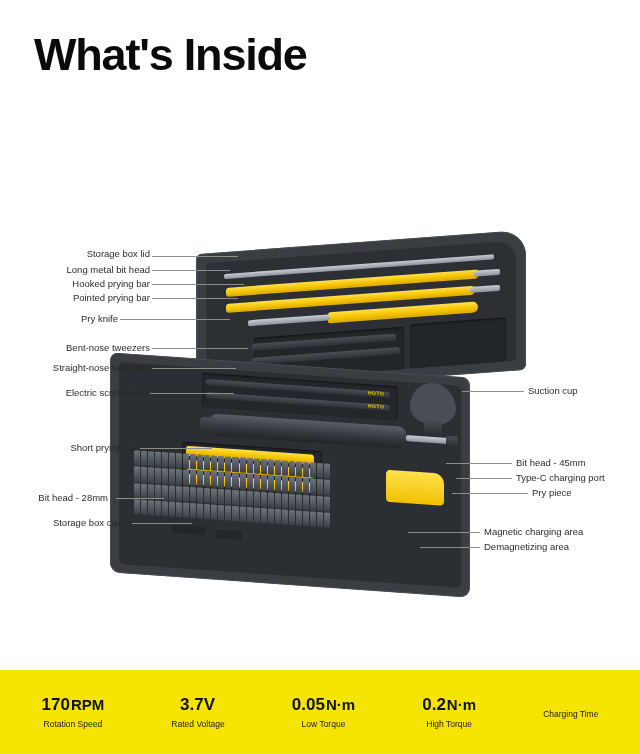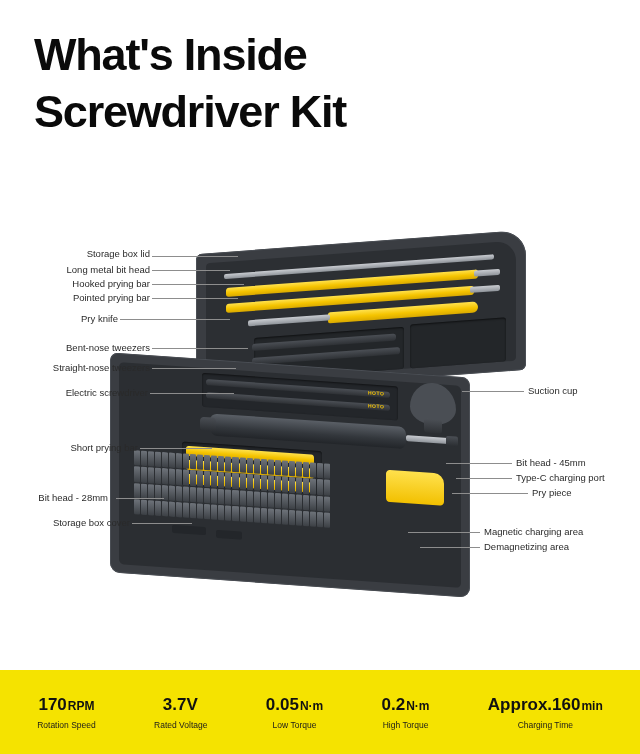--- a/index.html
+++ b/index.html
@@ -171,39 +171,38 @@
   }
   .spec { text-align: center; }
   .spec .val {
     font-weight: bold;
     font-size: 17px;
     color: #111;
     line-height: 20px;
     white-space: nowrap;
   }
   .spec .val .unit {
-    font-size: 12px;
+    font-size: 15px;
     font-weight: bold;
     margin-left: 1px;
   }
   .spec .cap {
     font-size: 8.5px;
     color: #1a1a1a;
     margin-top: 4px;
     white-space: nowrap;
   }
 </style>
 </head>
 <body>
 
 <div class="page">
 
   <div class="heading">
     <span class="ln">What's Inside</span>
-    <span class="ln">Screwdriver Kit</span>
   </div>
 
   <div class="diagram">
 
     <div class="case-lid">
       <div class="lid-inner"></div>
 
       <div class="tool-metal" style="left:28px; top:22px; width:270px; height:5px;"></div>
 
       <div class="tool-yellow" style="left:30px; top:36px; width:252px; height:9px;"></div>
@@ -432,22 +431,19 @@
       </div>
 
       <div class="spec">
         <div class="val">
           <span>0.2</span><span class="unit">N·m</span>
         </div>
         <div class="cap">High Torque</div>
       </div>
 
       <div class="spec">
-        <div class="val">
-          <span>Approx.160</span><span class="unit">min</span>
-        </div>
         <div class="cap">Charging Time</div>
       </div>
 
     </div>
   </div>
 
 </div>
 
 </body></html>

